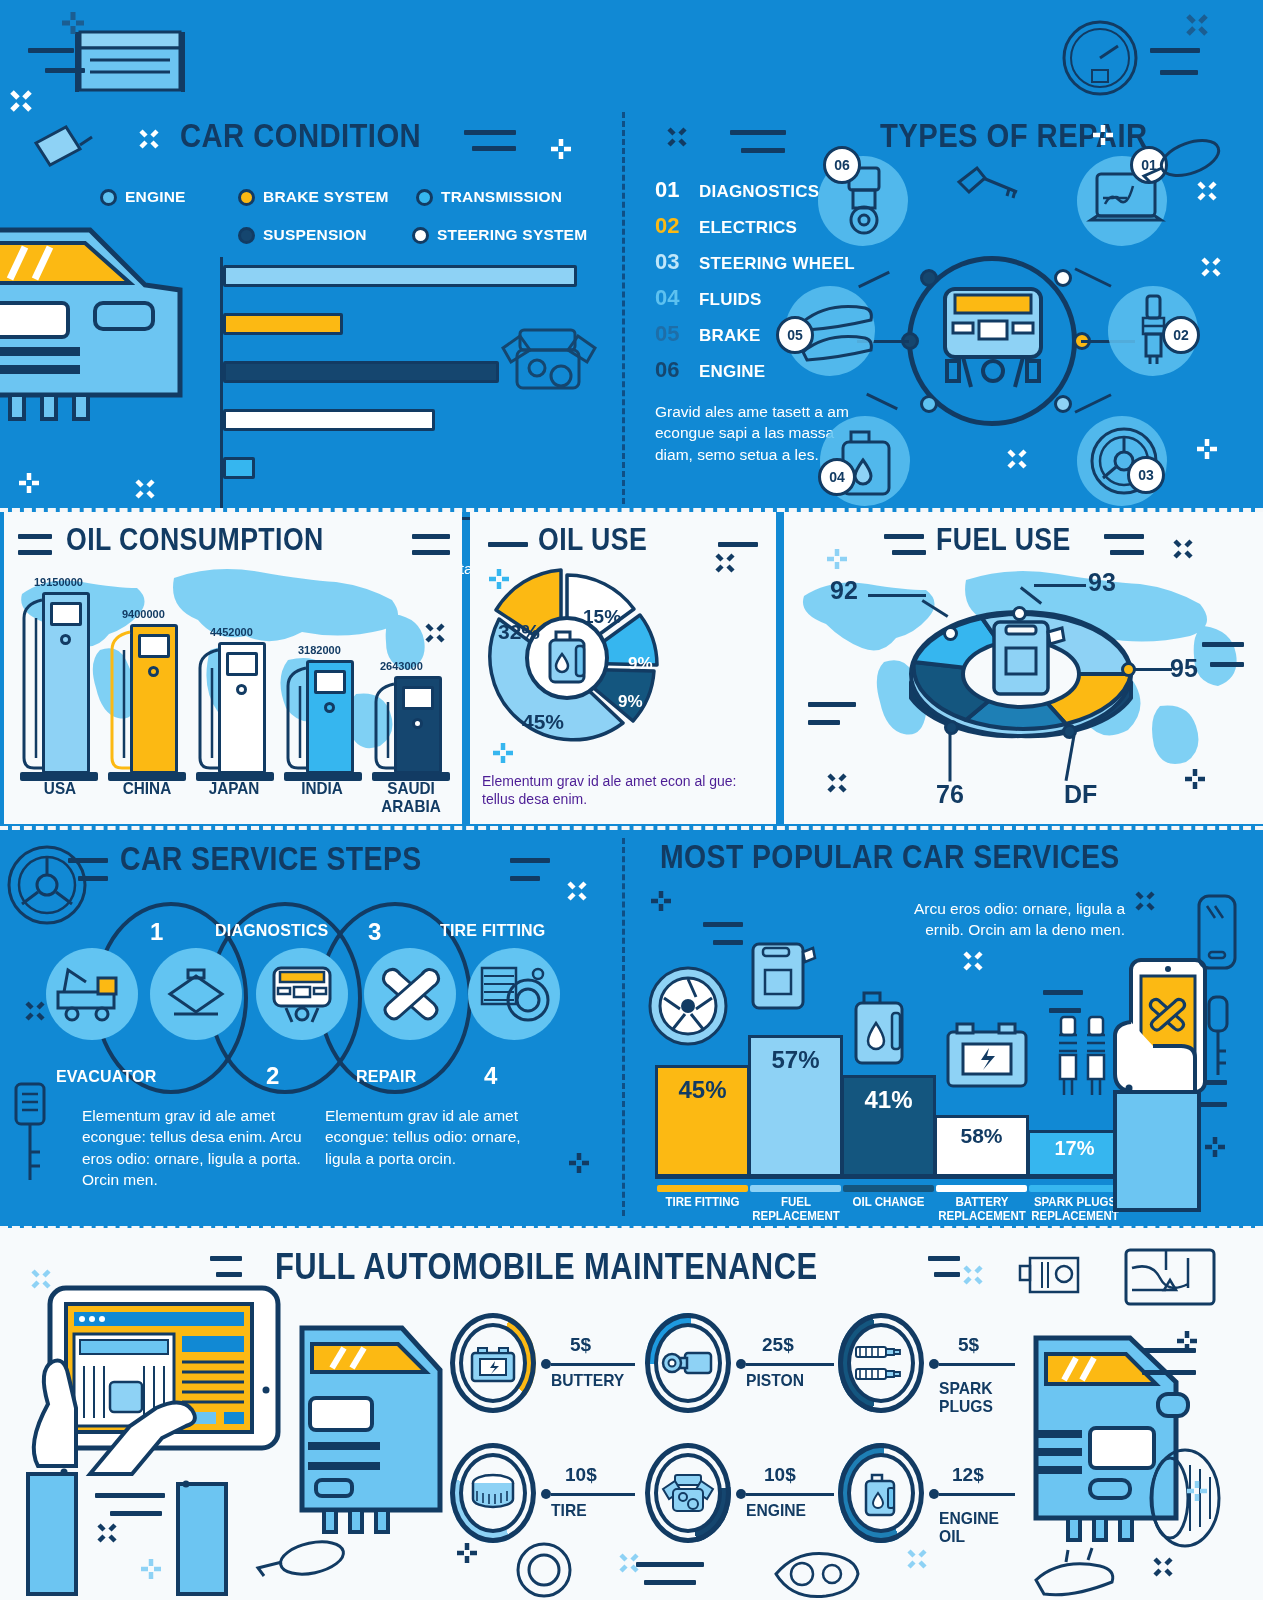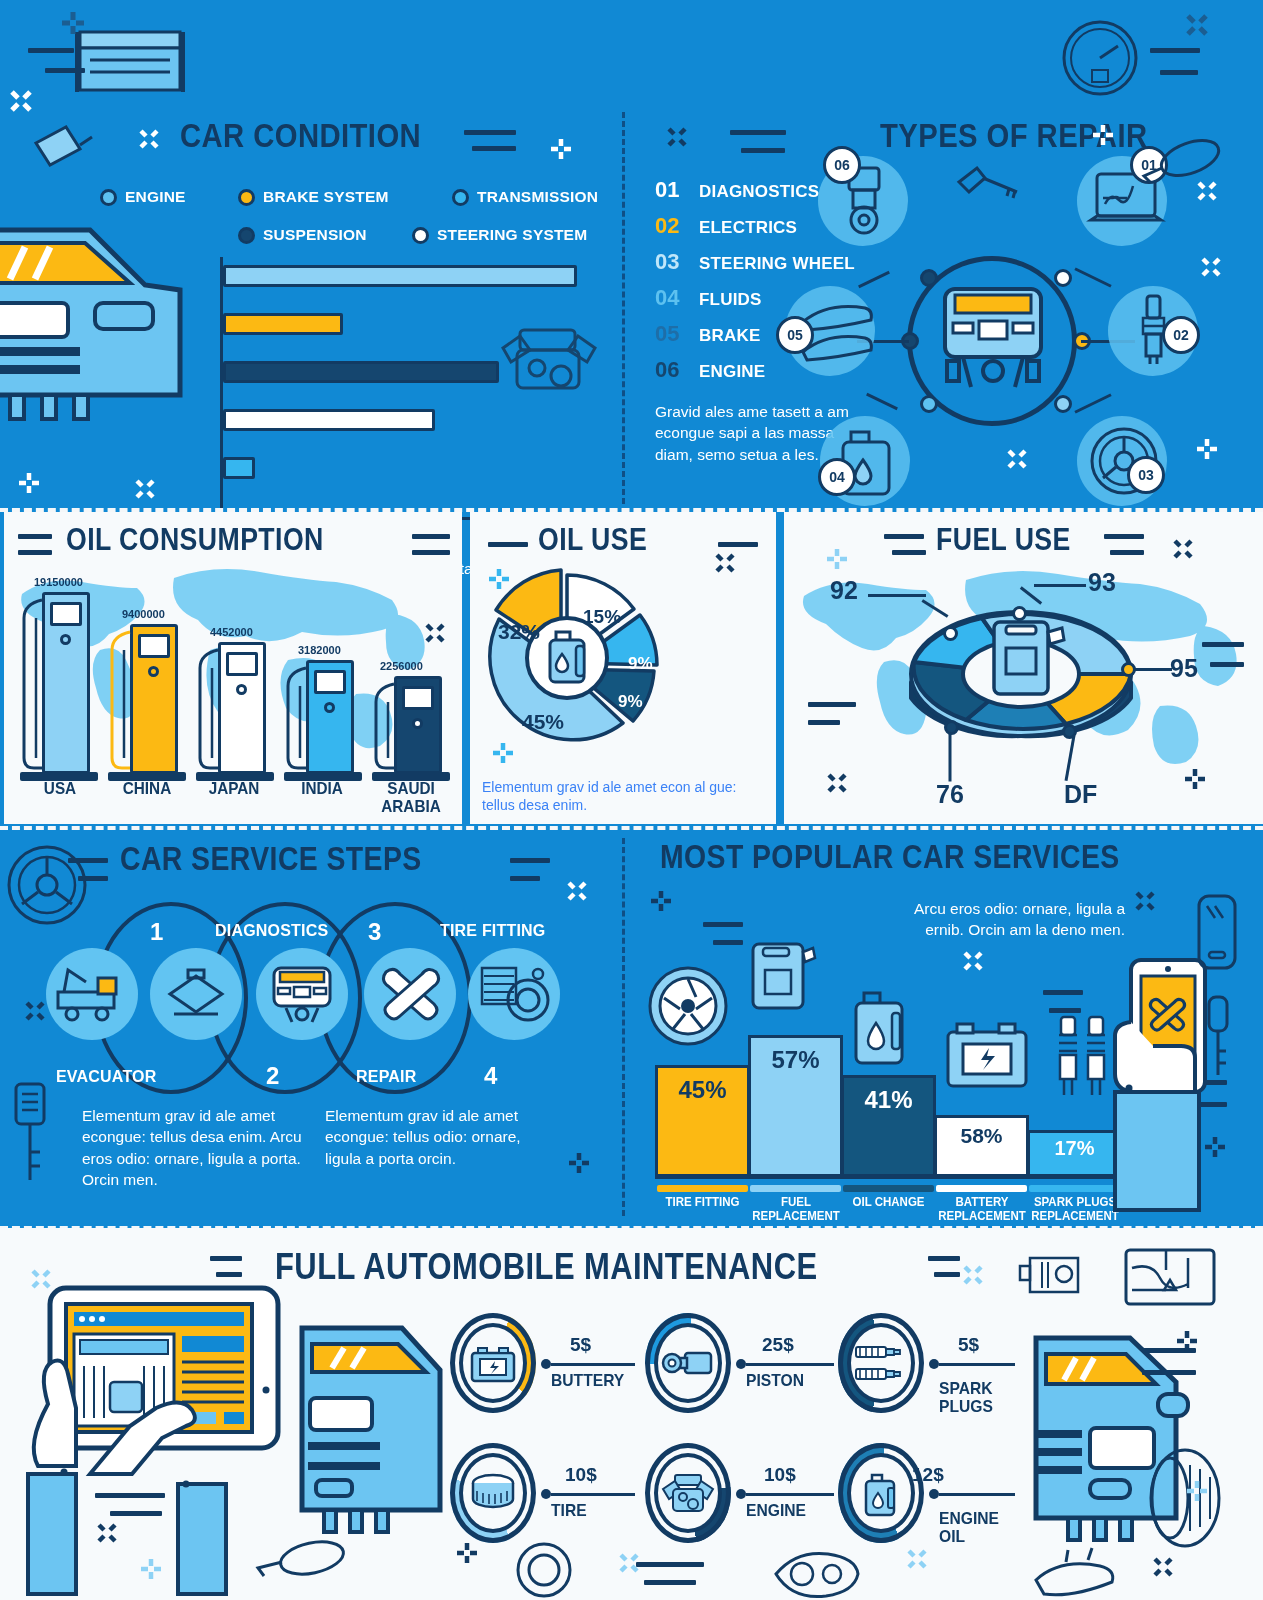--- a/index.html
+++ b/index.html
@@ -112,21 +112,21 @@
   .pumplbl {
     position: absolute; font-size: 17px; font-weight: bold; color: #123b63;
     text-align: center; line-height: 1.05; transform: scaleX(.9);
   }
 
   .pielegend { position: absolute; right: 8px; top: 92px; }
   .pl-row { display: flex; align-items: center; margin-bottom: 12px; }
   .pl-dot { width: 19px; height: 19px; border-radius: 50%; border: 3px solid #123b63; margin-right: 9px; flex: none;}
   .pl-txt { font-size: 18px; font-weight: bold; color: #123b63; white-space: nowrap; }
   .pieval { position: absolute; font-size: 19px; font-weight: bold; }
-  #oiluse .caption2 { position: absolute; left: 12px; top: 266px; width: 290px; color: #3b82f6; font-size: 14px; line-height: 1.32;}
+  #oiluse .caption2 { position: absolute; left: 12px; top: 260px; width: 290px; color: #4c1d95; font-size: 14px; line-height: 1.32;}
 
   .fuelnum { position: absolute; font-size: 25px; font-weight: bold; color: #123b63; }
   .leader { position: absolute; background: #123b63; height: 3px; }
   .leaderdot { position: absolute; width: 15px; height: 15px; border-radius: 50%; border: 3px solid #123b63; background:#fff; }
 
   
   #steps { left: 0; top: 830px; width: 620px; height: 395px; }
   #steps .title { position: absolute; left: 120px; top: 10px; font-size: 33px; }
   .stepcircle {
     position: absolute; width: 92px; height: 92px; border-radius: 50%;
@@ -204,21 +204,21 @@
     <div class="dash" style="position:absolute;left:472px;top:38px;width:44px;"></div>
 
     <div class="legend-item" style="left:100px;top:80px;">
       <span class="legend-dot" style="background:#5dc1f0;"></span>
       <span class="legend-label">ENGINE</span>
     </div>
     <div class="legend-item" style="left:238px;top:80px;">
       <span class="legend-dot" style="background:#fcb913;"></span>
       <span class="legend-label">BRAKE SYSTEM</span>
     </div>
-    <div class="legend-item" style="left:452px;top:80px;">
+    <div class="legend-item" style="left:416px;top:80px;">
       <span class="legend-dot" style="background:#36b6ef;"></span>
       <span class="legend-label">TRANSMISSION</span>
     </div>
     <div class="legend-item" style="left:238px;top:118px;">
       <span class="legend-dot" style="background:#15466f;"></span>
       <span class="legend-label">SUSPENSION</span>
     </div>
     <div class="legend-item" style="left:412px;top:118px;">
       <span class="legend-dot" style="background:#ffffff;"></span>
       <span class="legend-label">STEERING SYSTEM</span>
@@ -460,21 +460,21 @@
         <div class="pump-win" style="left:30px;top:10px;width:32px;height:24px;"></div>
         <div class="pump-knob" style="left:40px;top:42px;"></div>
         <svg style="position:absolute;left:0;top:6px;" width="26" height="108">
           <path d="M22 2 q-18 4 -18 18 v72 q0 10 10 10 h8" fill="none" stroke="#123b63" stroke-width="3"></path>
           <path d="M16 20 v72" fill="none" stroke="#123b63" stroke-width="2.5"></path>
         </svg>
         <div class="pump-base" style="left:0;top:112px;width:78px;"></div>
       </div>
 
       <div class="pump" style="left:368px;top:164px;">
-        <div class="pumpval" style="left:8px;top:-16px;">2256000</div>
+        <div class="pumpval" style="left:8px;top:-16px;">2643000</div>
         <div class="pump-body" style="left:22px;top:0;width:48px;height:98px;background:#15466f;"></div>
         <div class="pump-win" style="left:30px;top:10px;width:32px;height:24px;"></div>
         <div class="pump-knob" style="left:40px;top:42px;background:#fff;"></div>
         <svg style="position:absolute;left:0;top:6px;" width="26" height="92">
           <path d="M22 2 q-18 4 -18 18 v56 q0 10 10 10 h8" fill="none" stroke="#123b63" stroke-width="3"></path>
           <path d="M16 20 v56" fill="none" stroke="#123b63" stroke-width="2.5"></path>
         </svg>
         <div class="pump-base" style="left:0;top:96px;width:78px;"></div>
       </div>
 
@@ -917,21 +917,21 @@
       <div class="inner"></div>
       <svg style="position:absolute;left:24px;top:28px;" width="42" height="48">
         <rect x="4" y="10" width="28" height="34" rx="4" fill="#8ed2f5" stroke="#123b63" stroke-width="2.5"></rect>
         <path d="M10 10 L10 4 L20 4 L20 10" fill="none" stroke="#123b63" stroke-width="2.5"></path>
         <path d="M16 22 q-5 7 -5 10 a5 5 0 0 0 10 0 q0-3 -5-10z" fill="#fff" stroke="#123b63" stroke-width="2"></path>
         <rect x="26" y="17" width="6" height="20" rx="2" fill="#6cc5f2" stroke="#123b63" stroke-width="2"></rect>
       </svg>
     </div>
     <div class="mdot" style="left:929px;top:261px;"></div>
     <div class="mline" style="left:939px;top:265px;width:76px;"></div>
-    <div class="mprice" style="left:912px;top:236px;">12$</div>
+    <div class="mprice" style="left:952px;top:236px;">12$</div>
     <div class="mname" style="left:939px;top:282px;">ENGINE
 OIL</div>
 
     <svg style="position:absolute;left:1028px;top:90px;" width="180" height="230">
       <path d="M8 20 L102 20 L148 64 L148 200 L8 200 Z" fill="#6cc5f2" stroke="#123b63" stroke-width="5"></path>
       <path d="M18 36 L98 36 L128 66 L18 66 Z" fill="#fcb913" stroke="#123b63" stroke-width="4"></path>
       <line x1="48" y1="40" x2="36" y2="62" stroke="#fff" stroke-width="6"></line>
       <line x1="66" y1="40" x2="54" y2="62" stroke="#fff" stroke-width="6"></line>
       <rect x="130" y="76" width="30" height="22" rx="10" fill="#6cc5f2" stroke="#123b63" stroke-width="4"></rect>
       <rect x="62" y="110" width="64" height="40" rx="6" fill="#fff" stroke="#123b63" stroke-width="4"></rect>

